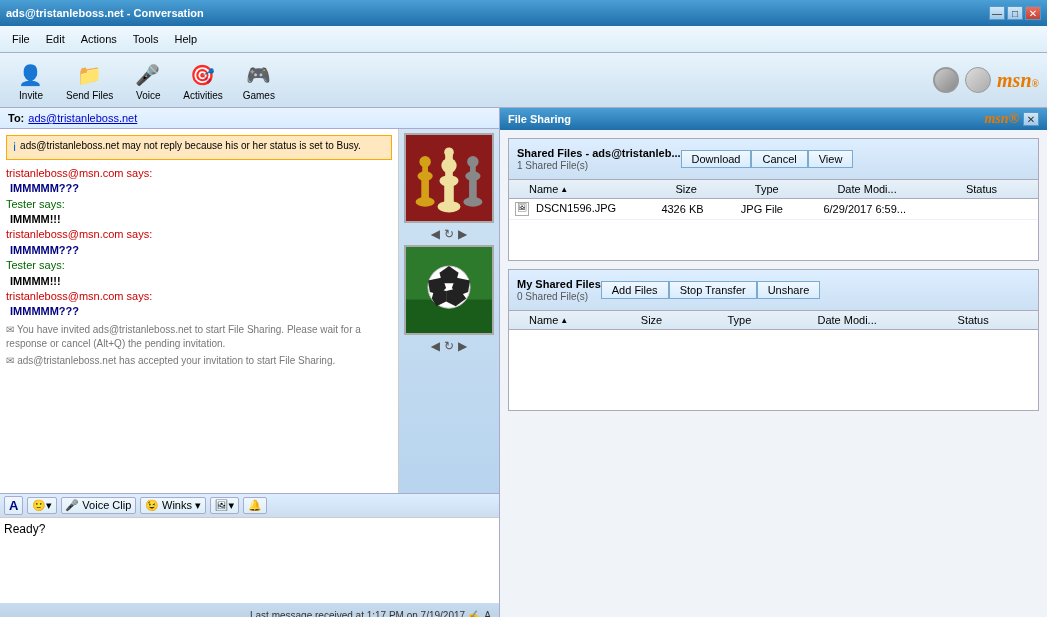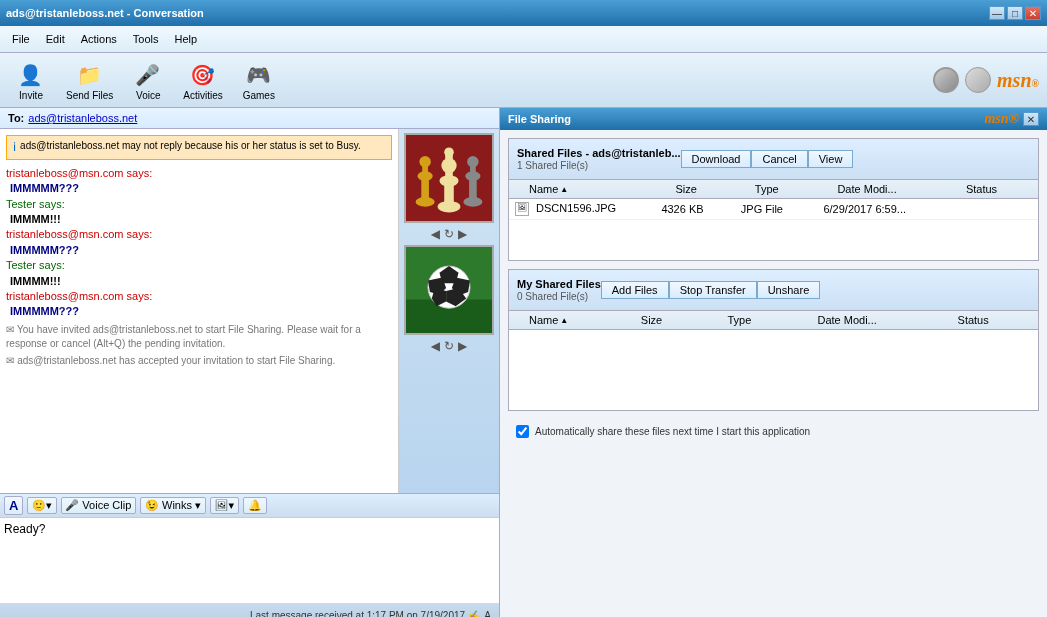--- a/index.html
+++ b/index.html
@@ -615,21 +615,17 @@
               <th>Date Modi...</th>
               <th>Status</th>
             </tr>
           </thead>
           <tbody>
           </tbody>
         </table>
         <div style="height:80px;"></div>
       </div>
 
-      <div class="fs-bottom">
-        <input type="checkbox" class="fs-checkbox" checked="" style="">
-        <span>Automatically share these files next time I start this application</span>
-      </div>
 
     </div>
   </div>
 
 </div>
 
 </body></html>

